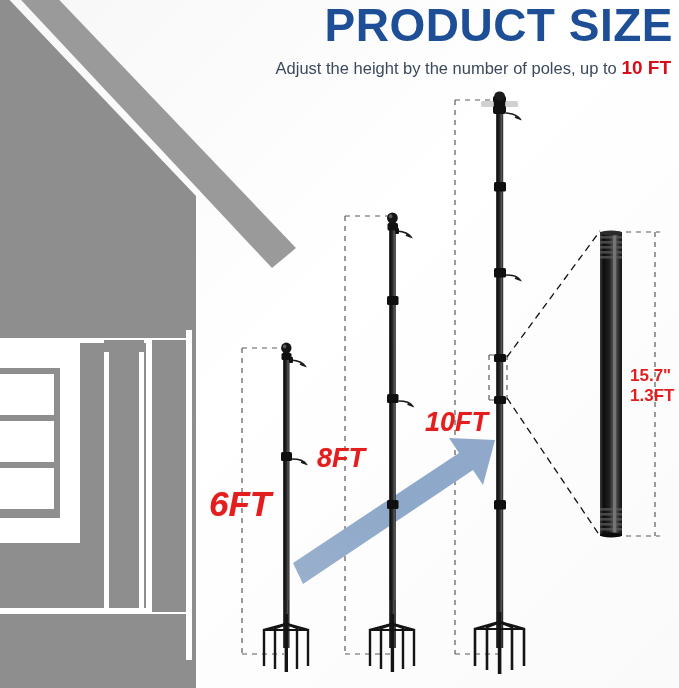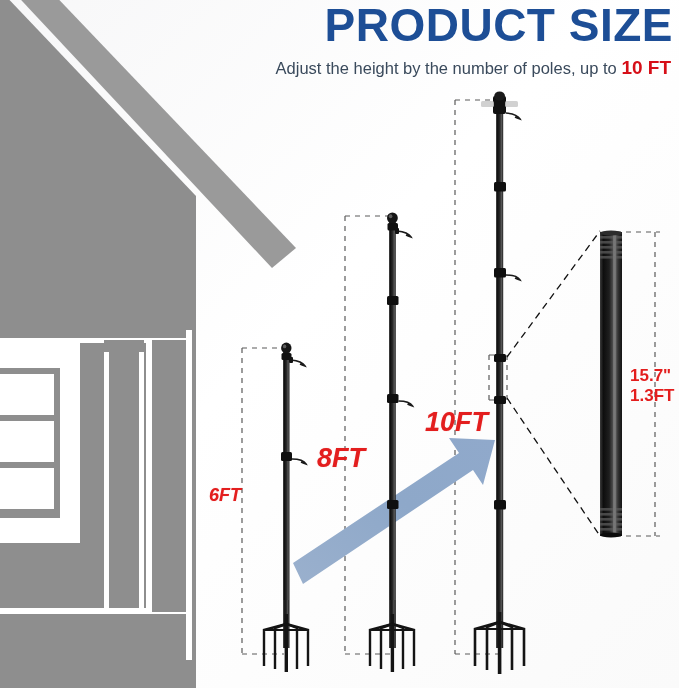--- a/index.html
+++ b/index.html
@@ -73,21 +73,21 @@
   .ftlabel {
     position: absolute;
     color: #e31e1e;
     font-weight: bold;
     font-style: italic;
     line-height: 1;
     white-space: nowrap;
     z-index: 30;
     text-shadow: 0 0 1px rgba(227,30,30,0.35);
   }
-  #label-6 { left: 209px; top: 486px; font-size: 18px; }
+  #label-6 { left: 209px; top: 486px; font-size: 35px; }
   #label-8 { left: 317px; top: 421px; font-size: 27px; margin-top: 24px; }
   #label-10 { left: 425px; top: 362px; font-size: 27px; margin-top: 47px; }
 
   #detail-label {
     position: absolute;
     left: 630px;
     top: 366px;
     color: #e31e1e;
     font-weight: bold;
     font-size: 17px;

